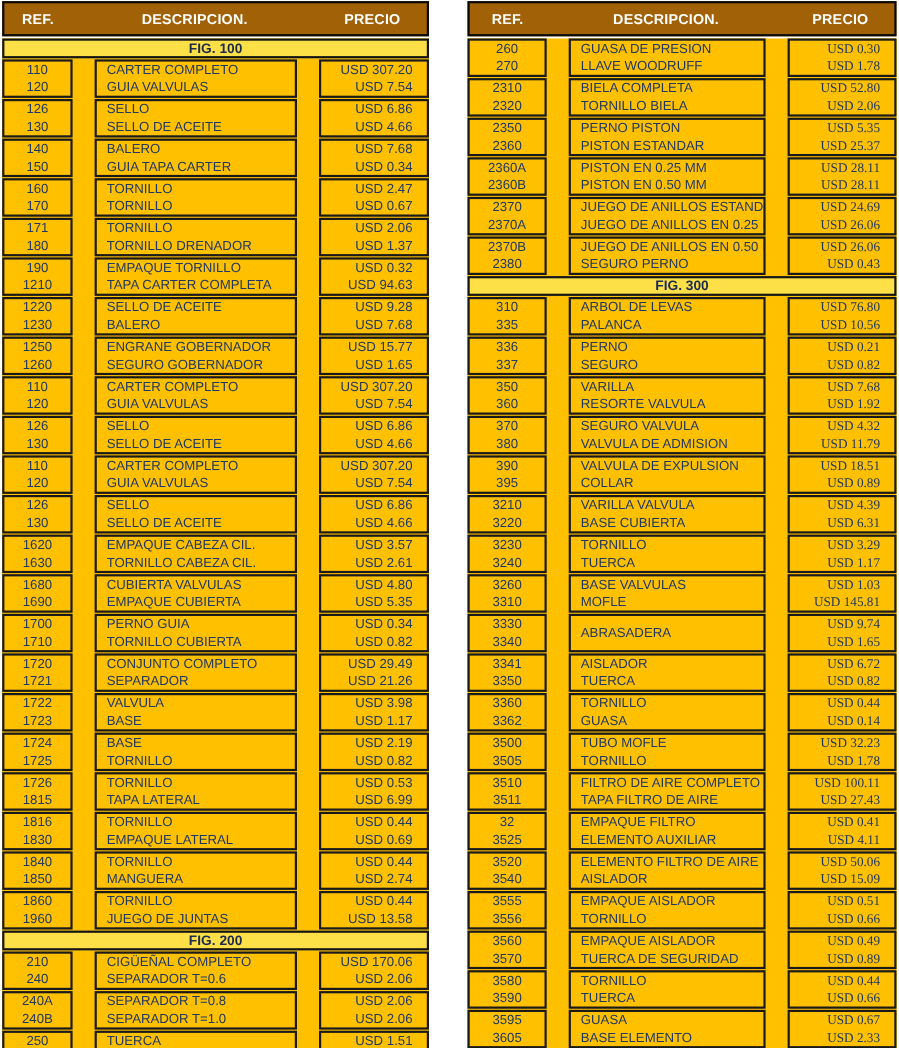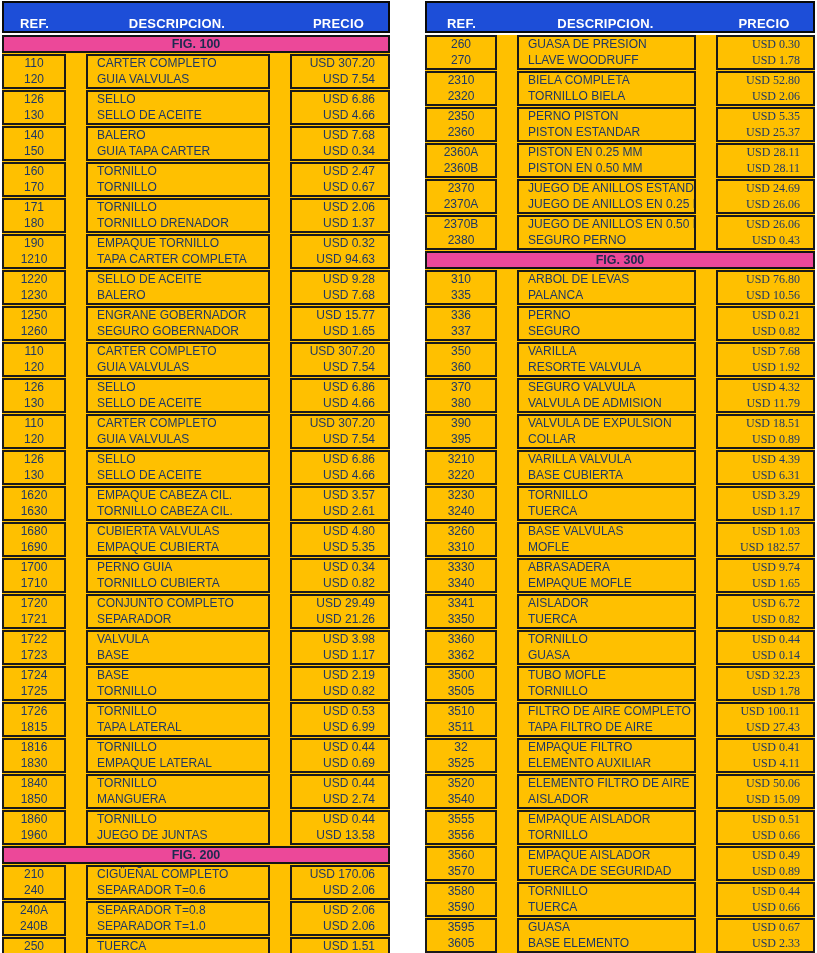--- a/index.html
+++ b/index.html
@@ -6,38 +6,38 @@
   body{
     width:817px;height:953px;position:relative;background:#FFFFFF;
     font-family:"Liberation Sans", sans-serif;
   }
   .tbl{position:absolute;top:1px;}
   .tbl-left{left:2px;width:388px;}
   .tbl-right{left:425px;width:390px;}
 
   
   .hdr{
-    display:flex;align-items:flex-end;height:32px;background:#1d4ed8;
+    display:flex;align-items:center;height:32px;background:#a16207;
     border:2px solid #0a0a0a;box-sizing:border-box;margin-bottom:2px;
   }
   .hcell{
     color:#FFFFFF;font-weight:bold;font-size:13px;letter-spacing:.2px;
     display:flex;align-items:center;justify-content:center;white-space:nowrap;overflow:hidden;
   }
   .h-desc{flex:1;}
   .tbl-left  .h-ref{width:61px;} .tbl-left  .h-price{width:99px;}
   .tbl-right .h-ref{width:69px;} .tbl-right .h-price{width:98px;}
   .hsep{width:3px;background:#17375E;border-left:1px solid #6F7B2C;border-right:1px solid #6F7B2C;}
 
   
   .data{background:#FFC000;}
 
   
   .fig{
-    height:18px;box-sizing:border-box;border:2px solid #141414;background:#ec4899;
+    height:18px;box-sizing:border-box;border:2px solid #141414;background:#fde047;
     display:flex;align-items:center;justify-content:center;
     font-weight:bold;font-size:12.5px;color:#1B2A4F;margin-bottom:1px;
   }
 
   
   .group{display:flex;gap:20px;margin-bottom:1px;}
   .gbox{
     box-sizing:border-box;border:2px solid #1a1a1a;background:#FFC000;
     display:flex;flex-direction:column;justify-content:center;min-height:35px;
   }
@@ -659,32 +659,31 @@
     <div class="gbox ref-box">
           <div class="cell-line">3260</div>
           <div class="cell-line">3310</div>
         </div>
     <div class="gbox desc-box">
           <div class="cell-line">BASE VALVULAS</div>
           <div class="cell-line">MOFLE</div>
         </div>
     <div class="gbox price-box">
           <div class="cell-line">USD 1.03</div>
-          <div class="cell-line">USD 182.57</div>
+          <div class="cell-line">USD 145.81</div>
         </div>
   </div>
 
   <div class="group">
     <div class="gbox ref-box">
           <div class="cell-line">3330</div>
           <div class="cell-line">3340</div>
         </div>
     <div class="gbox desc-box">
           <div class="cell-line">ABRASADERA</div>
-          <div class="cell-line">EMPAQUE MOFLE</div>
         </div>
     <div class="gbox price-box">
           <div class="cell-line">USD 9.74</div>
           <div class="cell-line">USD 1.65</div>
         </div>
   </div>
 
   <div class="group">
     <div class="gbox ref-box">
           <div class="cell-line">3341</div>

